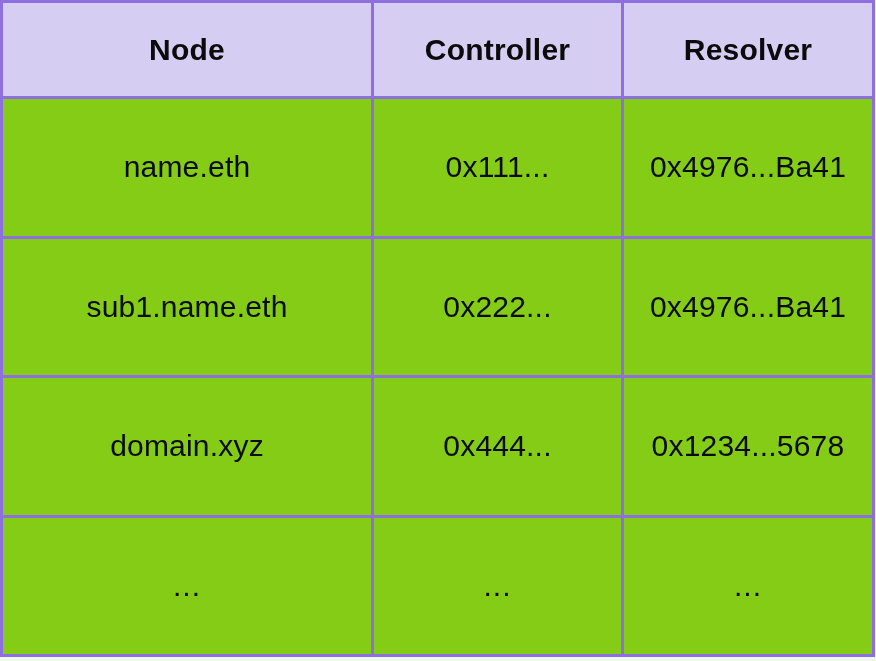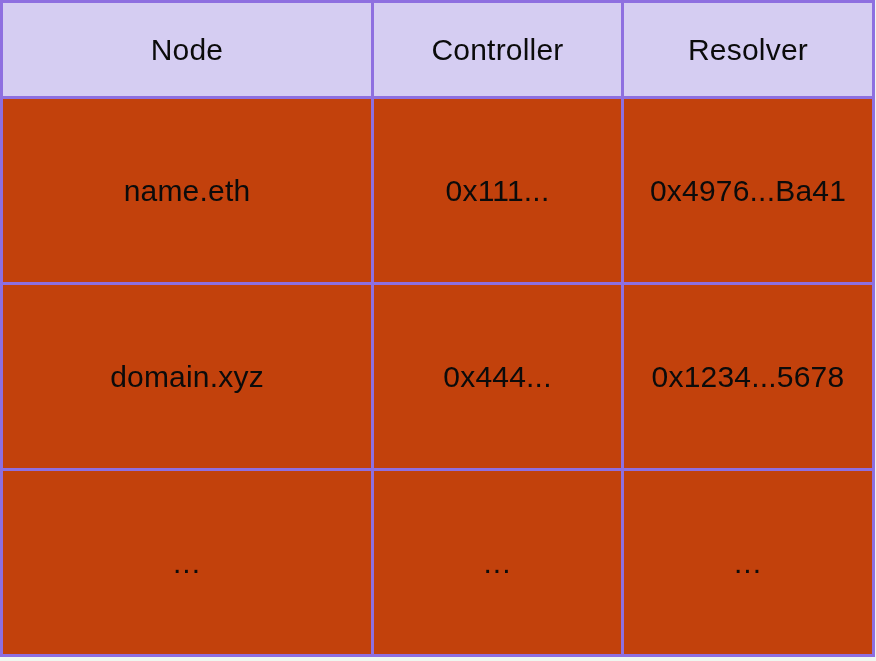--- a/index.html
+++ b/index.html
@@ -47,24 +47,25 @@
     font-weight: normal;
     white-space: nowrap;
     overflow: hidden;
   }
 
   table.data-table thead th {
     background: #d5cdf2;
     height: 93px;
     font-size: 30px;
     letter-spacing: 0.2px;
+    font-weight: bold;
   }
 
   table.data-table tbody td {
-    background: #c2410c;
+    background: #84cc16;
     height: 94px;
     font-size: 30px;
     letter-spacing: 0.2px;
   }
 
   table.data-table tbody tr.ellipsis-row td {
     font-size: 30px;
     letter-spacing: 1px;
   }
 </style>
@@ -85,20 +86,25 @@
         <th>Resolver</th>
       </tr>
     </thead>
     <tbody>
       <tr>
         <td>name.eth</td>
         <td>0x111...</td>
         <td>0x4976...Ba41</td>
       </tr>
       <tr>
+        <td>sub1.name.eth</td>
+        <td>0x222...</td>
+        <td>0x4976...Ba41</td>
+      </tr>
+      <tr>
         <td>domain.xyz</td>
         <td>0x444...</td>
         <td>0x1234...5678</td>
       </tr>
       <tr class="ellipsis-row">
         <td>...</td>
         <td>...</td>
         <td>...</td>
       </tr>
     </tbody>

